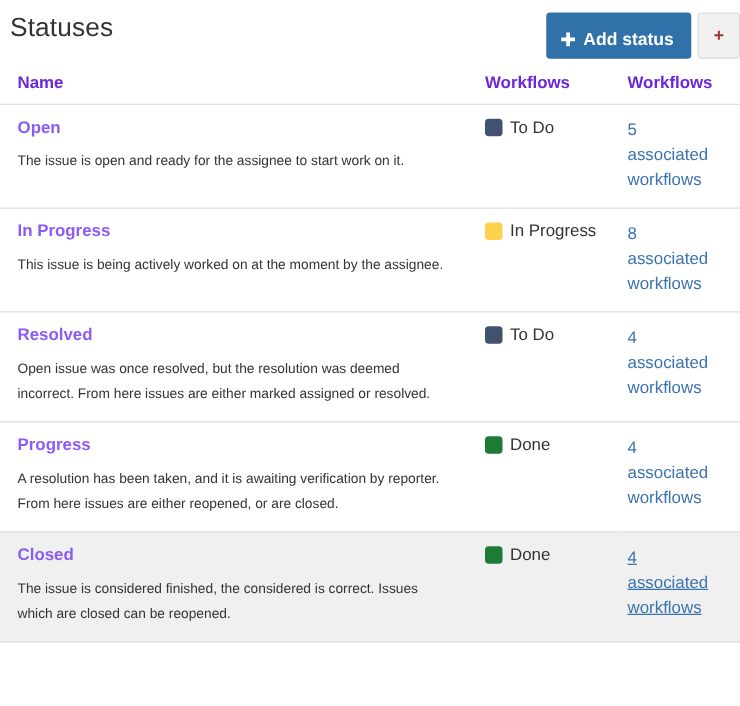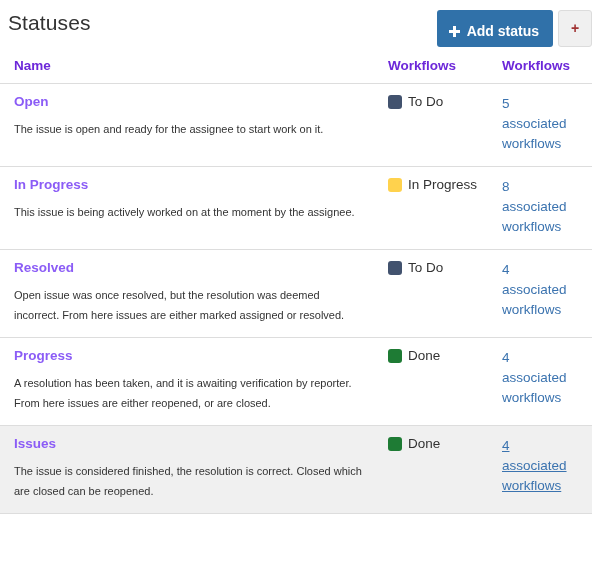--- a/index.html
+++ b/index.html
@@ -263,22 +263,22 @@
               <span class="cat-label">Done</span>
             </span></td>
           <td>
             <a class="wf-link">4</a>
             <a class="wf-link">associated</a>
             <a class="wf-link">workflows</a>
           </td>
         </tr>
         <tr class="status-row is-hovered">
           <td class="cell-name">
-            <div class="status-name">Issues</div>
-            <div class="status-desc">The issue is considered finished, the resolution is correct. Closed which are closed can be reopened.</div>
+            <div class="status-name">Closed</div>
+            <div class="status-desc">The issue is considered finished, the considered is correct. Issues which are closed can be reopened.</div>
           </td>
           <td class="category-cell"><span class="cat-wrap">
               <span class="cat-swatch" style="background: rgb(30, 123, 52);"></span>
               <span class="cat-label">Done</span>
             </span></td>
           <td>
             <a class="wf-link">4</a>
             <a class="wf-link">associated</a>
             <a class="wf-link">workflows</a>
           </td>

